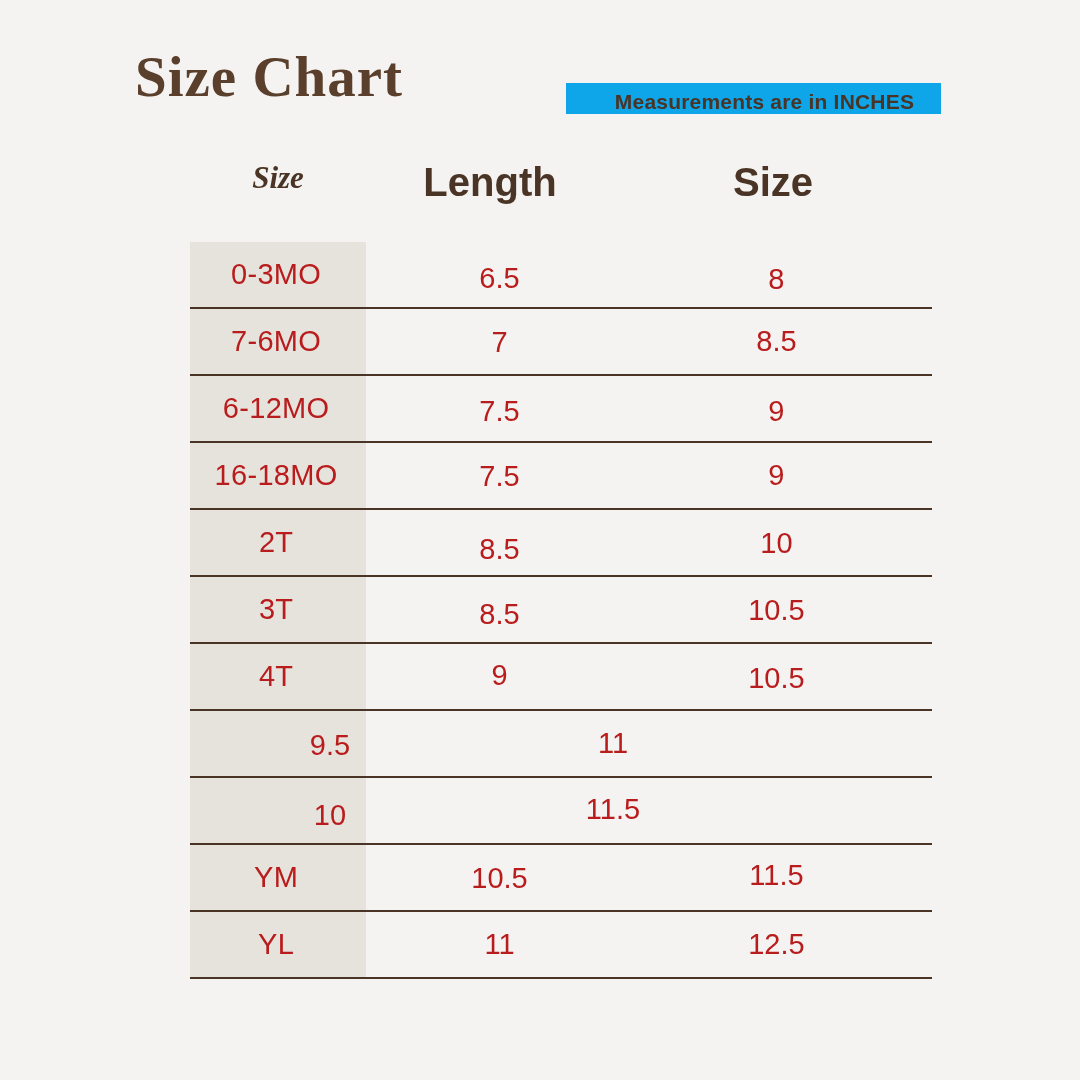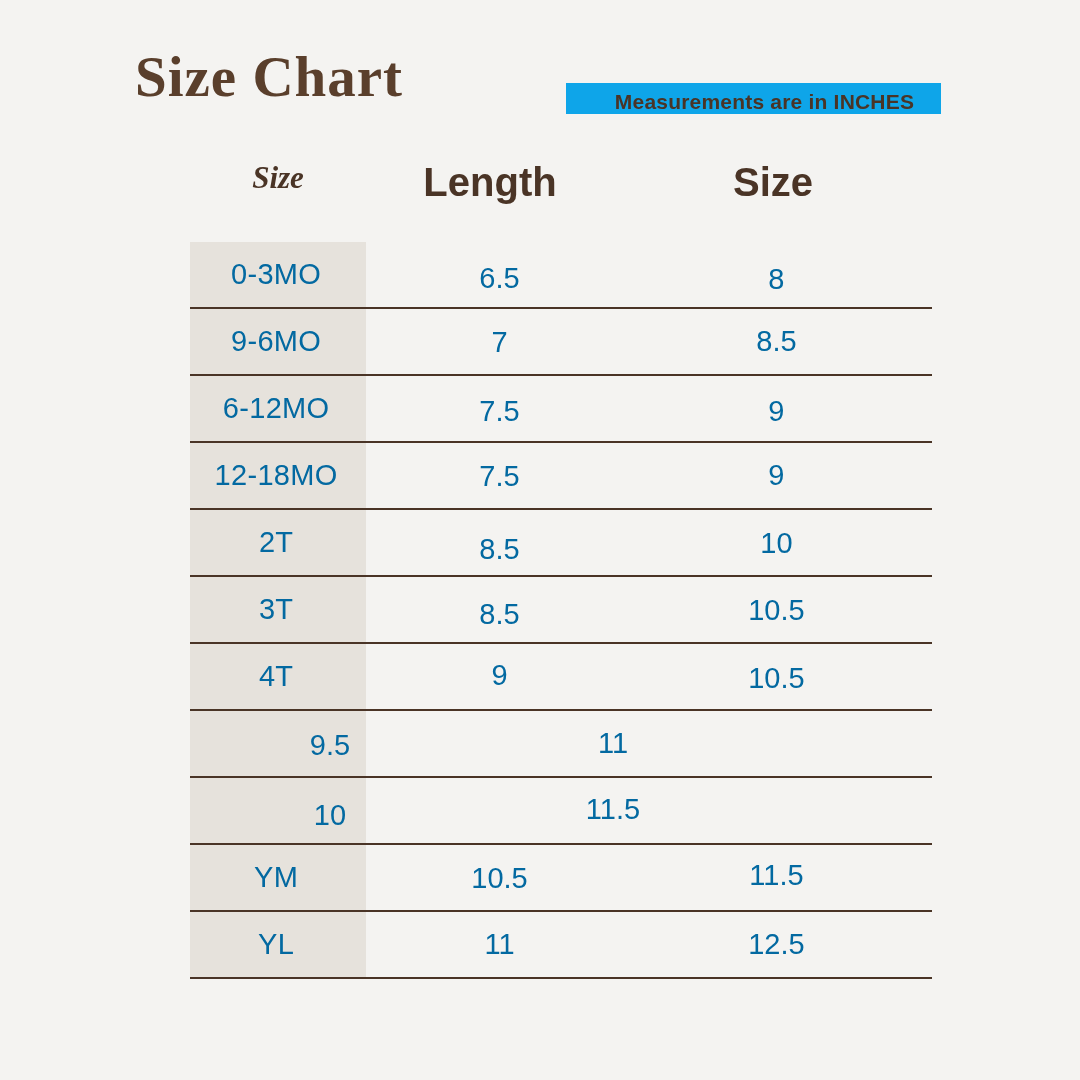--- a/index.html
+++ b/index.html
@@ -101,21 +101,21 @@
     height: 65px;
     z-index: 1;
     border-bottom: 2px solid #4a3426;
   }
   .row:first-child {
     border-top: none;
   }
   .cell {
     text-align: center;
     font-size: 29px;
-    color: #0369a1;
+    color: #b91c1c;
     font-weight: 400;
   }
   .cell.size {
     font-size: 29px;
     letter-spacing: 0.3px;
   }
 
   
   .row:nth-child(1) .cell.length { transform: translateY(1px); }
   .row:nth-child(2) .cell.length { transform: translateY(4px); }
@@ -161,33 +161,33 @@
     <div class="body">
       <div class="size-band"></div>
 
       <div class="row">
         <div class="cell size col-size">0-3MO</div>
         <div class="cell length col-length">6.5</div>
         <div class="cell width col-width">8</div>
       </div>
 
       <div class="row">
-        <div class="cell size col-size">9-6MO</div>
+        <div class="cell size col-size">7-6MO</div>
         <div class="cell length col-length">7</div>
         <div class="cell width col-width">8.5</div>
       </div>
 
       <div class="row">
         <div class="cell size col-size">6-12MO</div>
         <div class="cell length col-length">7.5</div>
         <div class="cell width col-width">9</div>
       </div>
 
       <div class="row">
-        <div class="cell size col-size">12-18MO</div>
+        <div class="cell size col-size">16-18MO</div>
         <div class="cell length col-length">7.5</div>
         <div class="cell width col-width">9</div>
       </div>
 
       <div class="row">
         <div class="cell size col-size">2T</div>
         <div class="cell length col-length">8.5</div>
         <div class="cell width col-width">10</div>
       </div>
 

